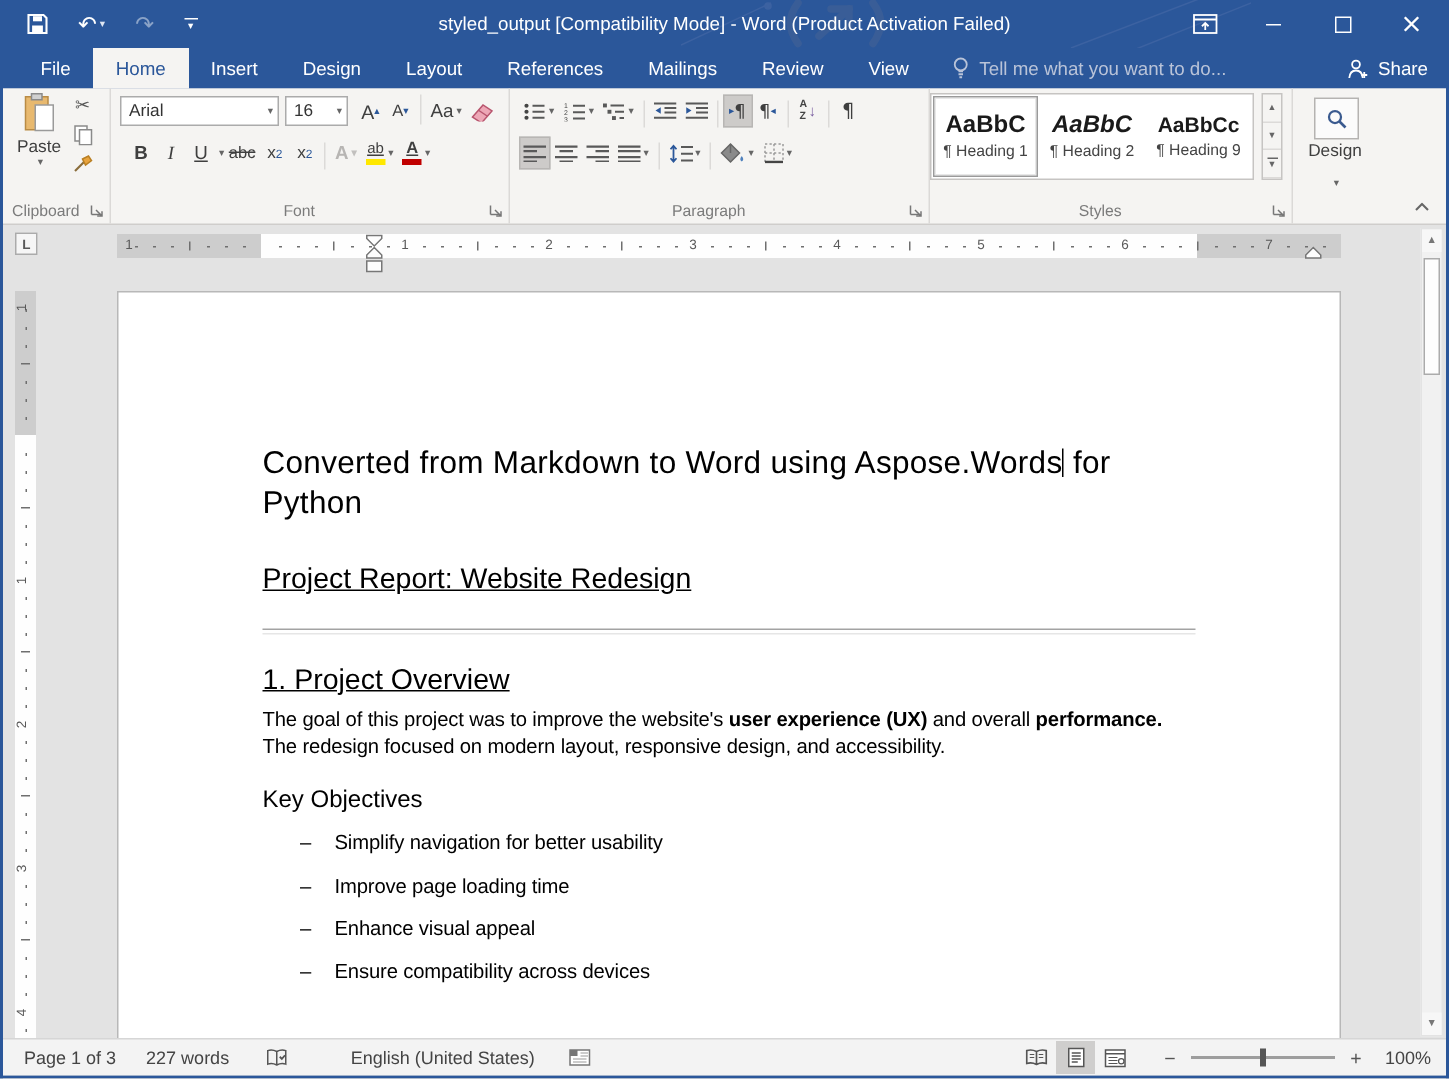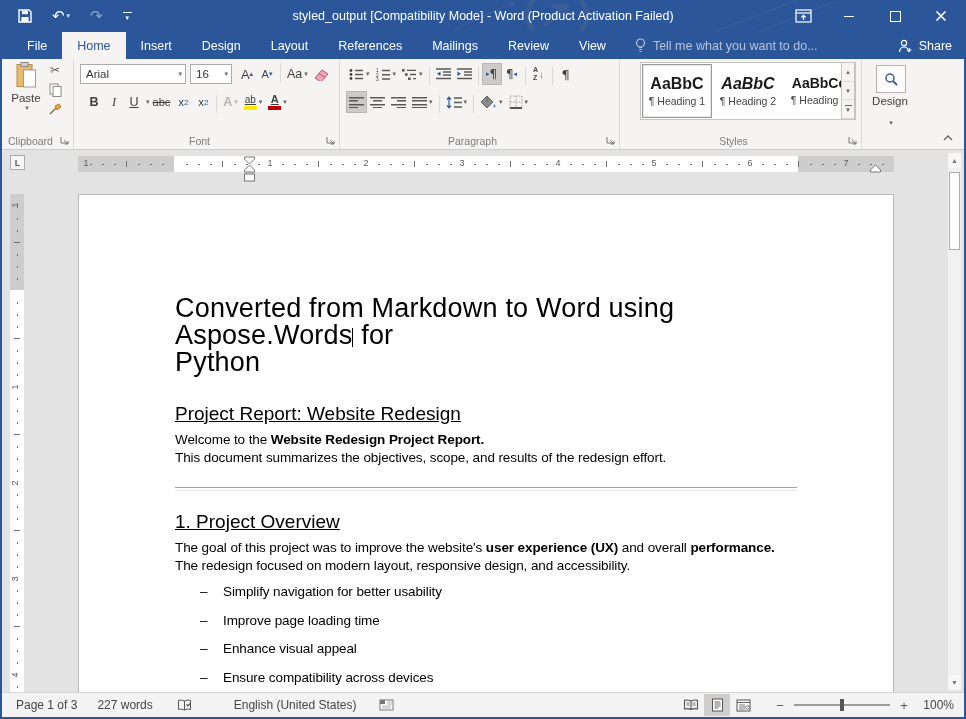--- a/index.html
+++ b/index.html
@@ -63,21 +63,21 @@
   .icon-align.center{background-position:0 1px,3px 4.3px,0 7.6px,3px 10.9px;}
   .icon-align.right{background-position:0 1px,6px 4.3px,0 7.6px,6px 10.9px;}
   .icon-align.justify{background-size:15px 1.5px,15px 1.5px,15px 1.5px,15px 1.5px;}
   .pilc{font-size:12px;font-family:"DejaVu Sans",sans-serif;color:#3f3f3f;}
   .mini-ar{font-size:7px;color:#2b579a;}
   .sortAZ{display:flex;align-items:center;gap:1px;}
   .sortAZ .col{display:flex;flex-direction:column;font-size:7px;font-weight:bold;line-height:1.1;color:#444;}
   .sortAZ .arr{font-size:10px;color:#7a5fa0;}
   
   .g-styles{width:242px;}
-  .gallery{position:absolute;left:20px;top:3px;width:216px;height:58px;background:#fff;border:1px solid #c6c4c2;display:flex;box-sizing:border-box;}
+  .gallery{position:absolute;left:0;top:3px;width:216px;height:58px;background:#fff;border:1px solid #c6c4c2;display:flex;box-sizing:border-box;}
   .stylecard{width:70px;height:54px;margin:1px 0 0 1px;display:flex;flex-direction:column;align-items:center;justify-content:center;border:1px solid transparent;box-sizing:border-box;overflow:hidden;cursor:default;}
   .stylecard.sel{border-color:#9a9a9a;box-shadow:inset 0 0 0 1px #e8e8e8;}
   .sprev{font-size:16px;line-height:1.1;white-space:nowrap;max-width:64px;overflow:hidden;color:#1a1a1a;}
   .sname{font-size:10.5px;color:#444;margin-top:3px;white-space:nowrap;}
   .gal-scroll{position:absolute;left:221px;top:3px;width:14px;height:58px;display:flex;flex-direction:column;border:1px solid #c6c4c2;box-sizing:border-box;background:#f5f4f2;}
   .gal-scroll .sb{flex:1;display:flex;align-items:center;justify-content:center;font-size:6px;color:#666;border-bottom:1px solid #dcdad8;cursor:default;}
   .morebtn{display:flex;flex-direction:column;align-items:center;line-height:1;}
   .morebtn .bar{width:7px;border-top:1px solid #666;margin-bottom:1px;}
   
   .g-edit{width:56px;border-right:none;}
@@ -95,21 +95,21 @@
   .rtick{position:absolute;top:5px;width:1px;height:6px;background:#6f6f6f;}
   .vruler{position:absolute;left:8px;top:44px;width:14px;bottom:0;background:#cdcdcd;}
   .vruler .white{position:absolute;left:0;top:96px;width:14px;bottom:0;background:#fefefe;}
   .vnum{position:absolute;left:2px;font-size:9px;color:#595959;transform:rotate(-90deg);}
   .vdot{position:absolute;left:6.5px;width:1.5px;height:1.5px;background:#6f6f6f;}
   .vtick{position:absolute;left:4px;width:6px;height:1px;background:#6f6f6f;}
   .ind-left{position:absolute;left:165px;top:0;cursor:default;}
   .ind-right{position:absolute;left:791px;top:8px;cursor:default;}
   .page{position:absolute;left:76px;top:44px;width:816px;height:520px;background:#fff;border:1px solid #b8b8b8;box-sizing:border-box;}
   .content{padding:100px 96px 0 96px;color:#000;}
-  .doc-title{font-size:27px;line-height:27px;letter-spacing:.2px;}
+  .doc-title{font-size:21px;line-height:27px;letter-spacing:.2px;}
   .cursor{display:inline-block;width:1px;height:19px;background:#000;vertical-align:-3px;}
   .h2{font-size:19px;line-height:23px;margin-top:26px;text-decoration:underline;}
   .h3{font-size:16px;line-height:20px;margin-top:18px;}
   .body-t{font-size:13.5px;line-height:17.5px;letter-spacing:-.1px;margin-top:6px;}
   .hr{height:2px;border-top:1px solid #a3a3a3;border-bottom:1px solid #e6e6e6;margin-top:21px;}
   .blist{margin-top:10px;}
   .bitem{position:relative;padding-left:48px;font-size:13.5px;letter-spacing:-.1px;line-height:15px;margin-bottom:13.5px;}
   .bmark{position:absolute;left:25px;top:0;}
   .vscroll{position:absolute;right:2px;top:2px;width:15px;bottom:2px;background:#f1f1f1;border:1px solid #e3e3e3;box-sizing:border-box;}
   .sarrow{position:absolute;left:0;width:13px;height:15px;display:flex;align-items:center;justify-content:center;font-size:7px;color:#777;background:#f7f7f7;cursor:default;}
@@ -603,30 +603,27 @@
         <span class="vnum" style="top: 476px;">4</span>
       </div>
 
     <div class="page">
       <div class="content">
         <div class="doc-title">
           <span>Converted from Markdown to Word using Aspose.Words</span><span class="cursor"></span><span> for</span><br>
           <span>Python</span>
         </div>
         <div class="h2">Project Report: Website Redesign</div>
-        <div class="body-t">
-          <span>Welcome to the </span><b>Website Redesign Project Report.</b><br>
-          <span>This document summarizes the objectives, scope, and results of the redesign effort.</span>
-        </div>
         <div class="hr"></div>
         <div class="h2" style="margin-top:19px;">1. Project Overview</div>
         <div class="body-t">
           <span>The goal of this project was to improve the website's </span><b>user experience (UX)</b><span> and overall </span><b>performance.</b><br>
           <span>The redesign focused on modern layout, responsive design, and accessibility.</span>
         </div>
+        <div class="h3">Key Objectives</div>
         <div class="blist">
           <div class="bitem">
             <span class="bmark">–</span>
             <span>Simplify navigation for better usability</span>
           </div>
           <div class="bitem">
             <span class="bmark">–</span>
             <span>Improve page loading time</span>
           </div>
           <div class="bitem">

